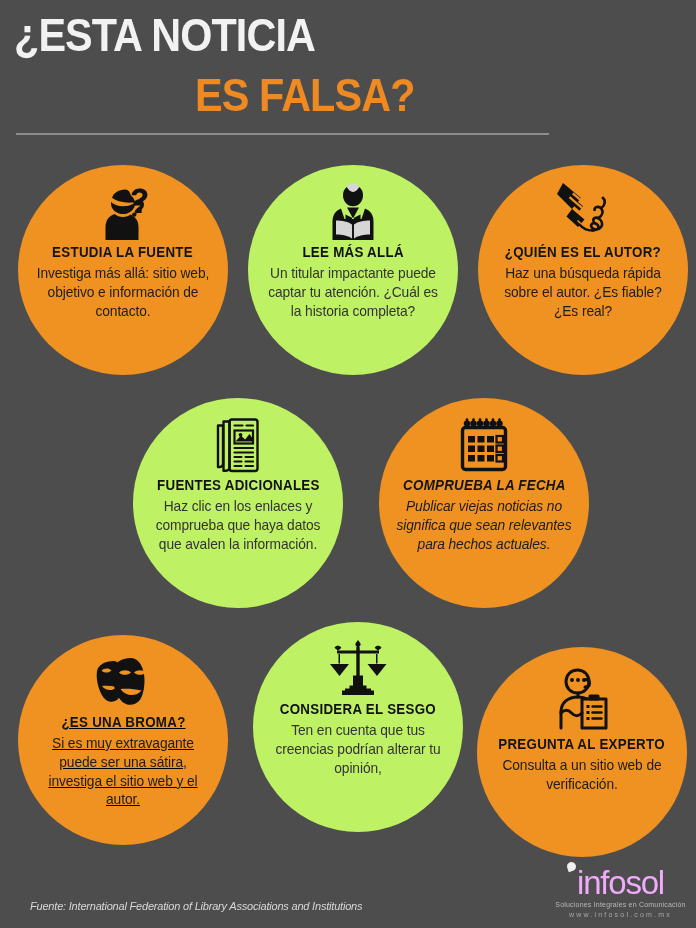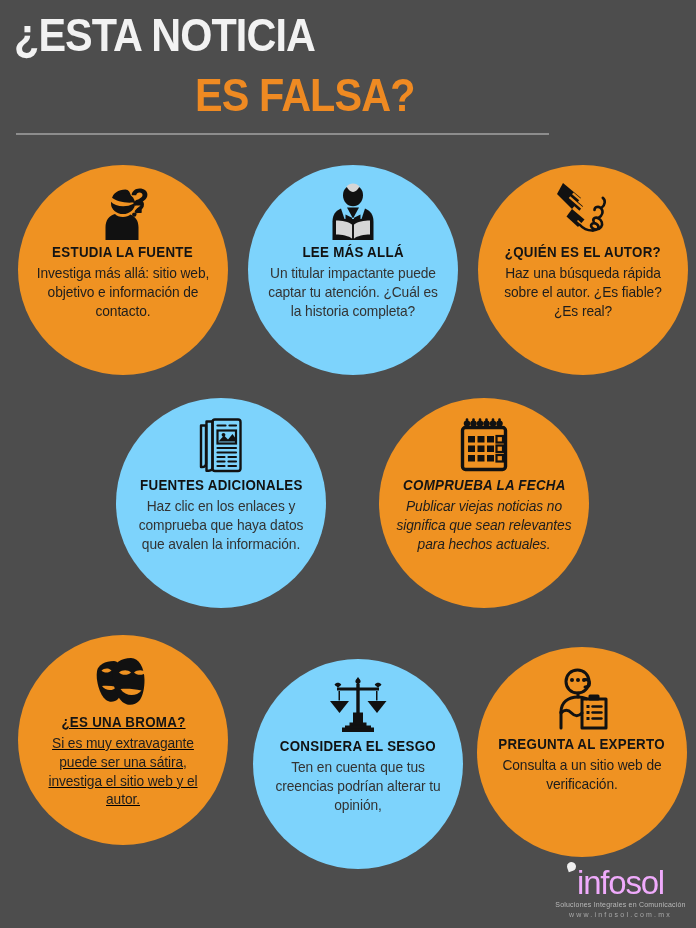--- a/index.html
+++ b/index.html
@@ -75,21 +75,21 @@
     border-radius: 50%;
     box-sizing: border-box;
     display: flex;
     flex-direction: column;
     align-items: center;
     justify-content: flex-start;
     padding-top: 16px;
     text-align: center;
   }
   .circle.orange { background: #ef9222; }
-  .circle.grey   { background: #7dd3fc; }
+  .circle.grey   { background: #bef264; }
 
   .icon-wrap {
     height: 62px;
     display: flex;
     align-items: center;
     justify-content: center;
     margin-bottom: 2px;
   }
   .icon-wrap svg { display: block; }
 
@@ -113,24 +113,24 @@
     transform: scaleX(0.95);
     letter-spacing: -0.1px;
   }
   .circle.grey .c-title { color: #111; }
   .circle.grey .c-body  { color: #333; }
 
   
   #circle-1 { left: 18px;  top: 165px; }
   #circle-2 { left: 248px; top: 165px; }
   #circle-3 { left: 478px; top: 165px; }
-  #circle-4 { left: 116px; top: 398px; }
+  #circle-4 { left: 133px; top: 398px; }
   #circle-5 { left: 379px; top: 398px; font-style: italic; }
   #circle-6 { left: 18px;  top: 635px; text-decoration: underline; }
-  #circle-7 { left: 253px; top: 659px; }
+  #circle-7 { left: 253px; top: 622px; }
   #circle-8 { left: 477px; top: 647px; }
 
   #circle-1 .c-body { width: 186px; }
   #circle-3 .c-body { width: 178px; }
   #circle-4 .c-body { width: 190px; }
   #circle-5 .c-body { width: 190px; }
   #circle-6 .c-body { width: 190px; }
   #circle-8 .c-body { width: 180px; }
 
   #circle-8 { padding-top: 18px; }
@@ -409,20 +409,21 @@
           <path d="M40.5 39.5h9"></path>
           <path d="M40.5 45.5h9"></path>
           <path d="M40.5 51.5h9"></path>
         </g>
       </svg>
     </div>
     <div class="c-title">PREGUNTA AL EXPERTO</div>
     <div class="c-body">Consulta a un sitio web de verificación.</div>
   </div>
 
+  <div class="footer-source">Fuente: International Federation of Library Associations and Institutions</div>
 
   <div class="logo">
     <div class="logo-word">
       <span class="logo-dot"></span>
       <span>infosol</span>
     </div>
     <div class="logo-tag">Soluciones Integrales en Comunicación</div>
     <div class="logo-url">www.infosol.com.mx</div>
   </div>
 

